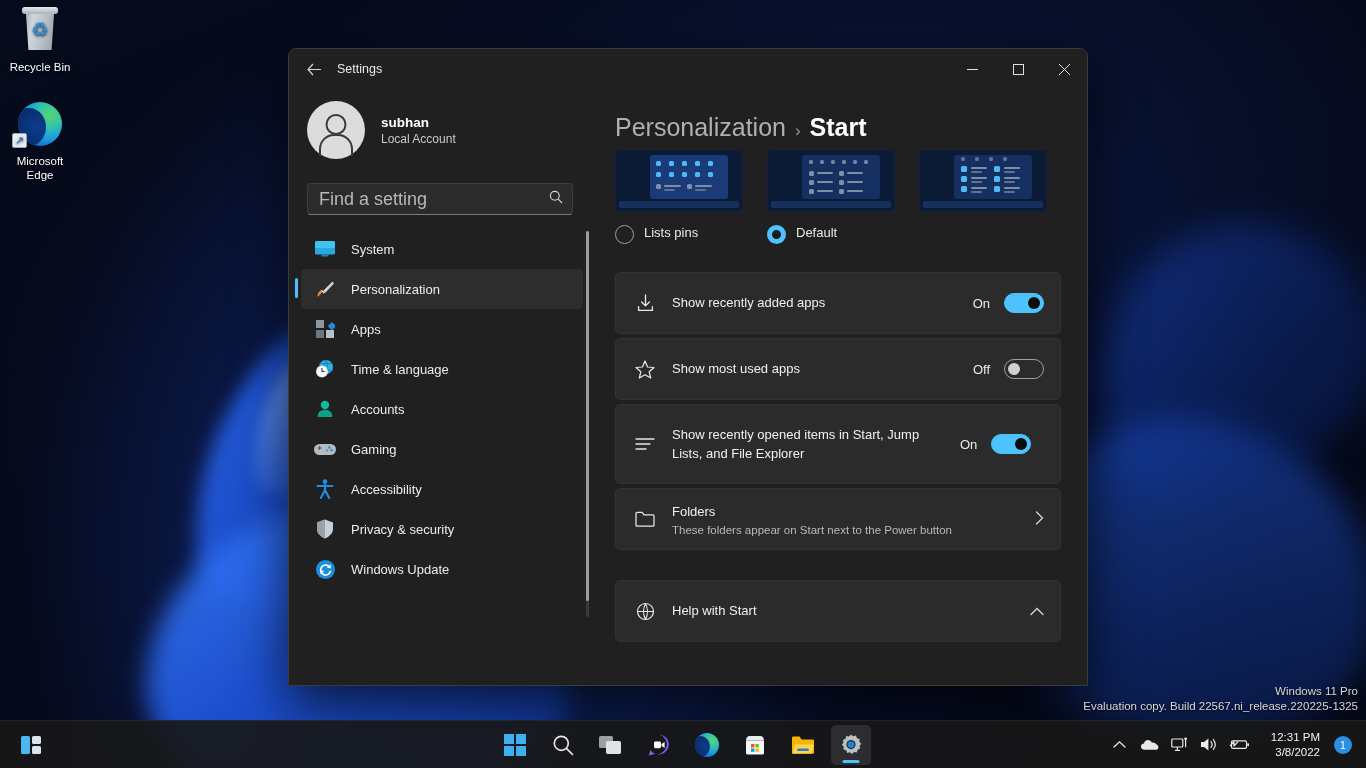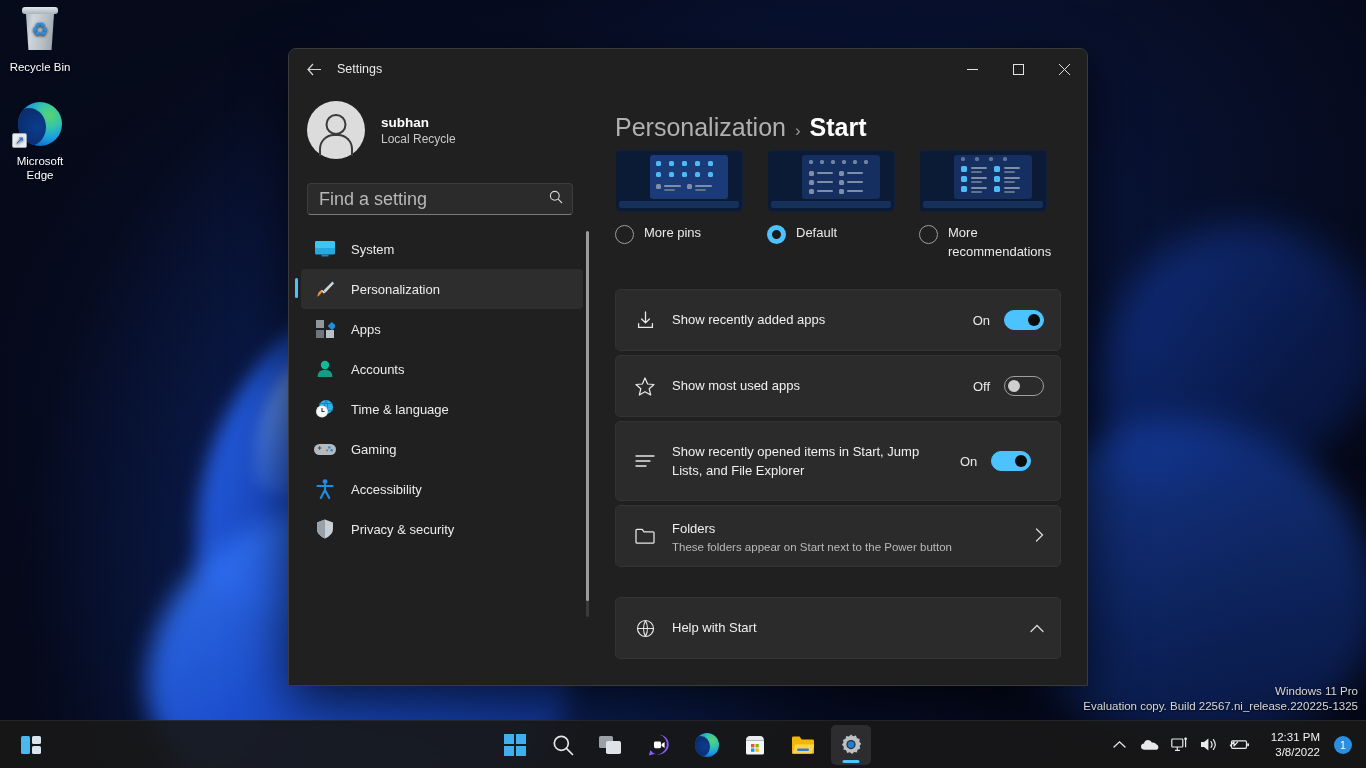--- a/index.html
+++ b/index.html
@@ -374,21 +374,21 @@
   </div>
 
   <div id="win-body">
 
     <div id="sidebar">
 
       <div id="profile">
         <div id="avatar"></div>
         <div id="profile-text">
           <div id="profile-name">subhan</div>
-          <div id="profile-sub">Local Recycle</div>
+          <div id="profile-sub">Local Account</div>
         </div>
       </div>
 
       <div id="search-wrap">
         <input id="search-input" type="text" placeholder="Find a setting" style="">
         <span id="search-icon">
           <svg width="14" height="14" viewBox="0 0 14 14">
             <circle cx="5.8" cy="5.8" r="4.4" stroke="#d8d8d8" stroke-width="1.1" fill="none"></circle>
             <path d="M9.2 9.2 L13 13" stroke="#d8d8d8" stroke-width="1.1"></path>
           </svg>
@@ -428,39 +428,39 @@
               <rect x="0" y="10" width="8" height="8" fill="#6e767d"></rect>
               <rect x="10" y="10" width="8" height="8" fill="#b9c0c6"></rect>
               <rect x="13.8" y="1" width="6" height="6" transform="rotate(45 13.8 4)" fill="#1f8ee0"></rect>
             </svg>
           </span>
           <span class="nav-label">Apps</span>
         </div>
 
         <div class="nav-item">
           <span class="nav-ico">
-            <svg class="ic" width="18" height="18" viewBox="0 0 18 18">
-              <circle cx="9" cy="5" r="4.2" fill="#14b89a"></circle>
-              <path d="M1.6 17 Q1.6 9.8 9 9.8 Q16.4 9.8 16.4 17 Z" fill="#0f9e86"></path>
-            </svg>
-          </span>
-          <span class="nav-label">Accounts</span>
-        </div>
-
-        <div class="nav-item">
-          <span class="nav-ico">
             <svg class="ic" width="20" height="20" viewBox="0 0 20 20">
               <circle cx="11" cy="8" r="7" fill="#2cb2e8"></circle>
               <path d="M4.4 4.5 H17.6 M4 11.5 H18 M11 1 Q7.5 8 11 15 M11 1 Q14.5 8 11 15" stroke="#1a7fb8" stroke-width="0.9" fill="none"></path>
               <circle cx="7" cy="12.5" r="6" fill="#e4e9ed"></circle>
               <circle cx="7" cy="12.5" r="5" fill="#f6f8fa"></circle>
               <path d="M7 9 V12.5 H9.6" stroke="#333" stroke-width="1.1" fill="none"></path>
             </svg>
           </span>
           <span class="nav-label">Time &amp; language</span>
+        </div>
+
+        <div class="nav-item">
+          <span class="nav-ico">
+            <svg class="ic" width="18" height="18" viewBox="0 0 18 18">
+              <circle cx="9" cy="5" r="4.2" fill="#14b89a"></circle>
+              <path d="M1.6 17 Q1.6 9.8 9 9.8 Q16.4 9.8 16.4 17 Z" fill="#0f9e86"></path>
+            </svg>
+          </span>
+          <span class="nav-label">Accounts</span>
         </div>
 
         <div class="nav-item">
           <span class="nav-ico">
             <svg class="ic" width="22" height="15" viewBox="0 0 22 15">
               <rect x="0" y="2" width="22" height="11" rx="5.5" fill="#b3bac0"></rect>
               <path d="M3.8 6 H7.4 M5.6 4.2 V7.8" stroke="#4a5157" stroke-width="1.2"></path>
               <circle cx="15.3" cy="5.6" r="1.25" fill="#1f8ee0"></circle>
               <circle cx="17.6" cy="8.2" r="1.25" fill="#1f8ee0"></circle>
               <circle cx="13.1" cy="8.4" r="1.1" fill="#7d858c"></circle>
@@ -482,20 +482,31 @@
         <div class="nav-item">
           <span class="nav-ico">
             <svg class="ic" width="18" height="20" viewBox="0 0 18 20">
               <path d="M9 0.6 L17 3.6 V10 Q17 16 9 19.4 Q1 16 1 10 V3.6 Z" fill="#c8cfd5"></path>
               <path d="M9 0.6 L9 19.4 Q1 16 1 10 V3.6 Z" fill="#9aa2a9"></path>
             </svg>
           </span>
           <span class="nav-label">Privacy &amp; security</span>
         </div>
 
+        <div class="nav-item">
+          <span class="nav-ico">
+            <svg class="ic" width="19" height="19" viewBox="0 0 19 19">
+              <circle cx="9.5" cy="9.5" r="9.5" fill="#1b8ee0"></circle>
+              <path d="M14 7.5 A5 5 0 1 0 14.4 11.6" stroke="#fff" stroke-width="1.7" fill="none" stroke-linecap="round"></path>
+              <path d="M14.6 4.2 L14.6 8.1 L10.9 8.1 Z" fill="#fff"></path>
+              <path d="M4.6 14.6 L4.6 10.7 L8.3 10.7 Z" fill="#fff"></path>
+            </svg>
+          </span>
+          <span class="nav-label">Windows Update</span>
+        </div>
 
         <div id="nav-scrollbar">
           <div id="nav-scrollbar-thumb"></div>
         </div>
       </div>
     </div>
 
     <div id="main">
 
       <div id="breadcrumb">
@@ -522,21 +533,21 @@
             <span class="dot" style="left:40px;top:33px;width:5px;height:5px;background:#7e8ea8"></span>
             <span class="dot" style="left:48px;top:34px;width:17px;height:2px;background:#7e8ea8"></span>
             <span class="dot" style="left:48px;top:38px;width:11px;height:2px;background:#62728c"></span>
             <span class="dot" style="left:71px;top:33px;width:5px;height:5px;background:#7e8ea8"></span>
             <span class="dot" style="left:79px;top:34px;width:17px;height:2px;background:#7e8ea8"></span>
             <span class="dot" style="left:79px;top:38px;width:11px;height:2px;background:#62728c"></span>
             <div class="thumb-taskbar"></div>
           </div>
           <div class="opt-row">
             <span class="radio"></span>
-            <span class="opt-label">More pins</span>
+            <span class="opt-label">Lists pins</span>
           </div>
         </div>
 
         <div class="layout-opt">
           <div class="thumb">
             <div class="thumb-panel" style="background:rgba(32,68,140,.5);"></div>
             <span class="dot" style="left:41px;top:9px;width:4px;height:4px;background:#6f84a6"></span>
             <span class="dot" style="left:52px;top:9px;width:4px;height:4px;background:#6f84a6"></span>
             <span class="dot" style="left:63px;top:9px;width:4px;height:4px;background:#6f84a6"></span>
             <span class="dot" style="left:74px;top:9px;width:4px;height:4px;background:#6f84a6"></span>
@@ -582,24 +593,20 @@
             <span class="dot" style="left:84px;top:26px;width:16px;height:2px;background:#7e8ea8"></span>
             <span class="dot" style="left:84px;top:30px;width:11px;height:2px;background:#62728c"></span>
             <span class="dot" style="left:41px;top:35px;width:6px;height:6px;background:#4fb9f5"></span>
             <span class="dot" style="left:51px;top:36px;width:16px;height:2px;background:#7e8ea8"></span>
             <span class="dot" style="left:51px;top:40px;width:11px;height:2px;background:#62728c"></span>
             <span class="dot" style="left:74px;top:35px;width:6px;height:6px;background:#4fb9f5"></span>
             <span class="dot" style="left:84px;top:36px;width:16px;height:2px;background:#7e8ea8"></span>
             <span class="dot" style="left:84px;top:40px;width:11px;height:2px;background:#62728c"></span>
             <div class="thumb-taskbar"></div>
           </div>
-          <div class="opt-row">
-            <span class="radio"></span>
-            <span class="opt-label" id="opt2-label">More recommendations</span>
-          </div>
         </div>
       </div>
 
       <div id="rows">
 
         <div class="card" style="height:62px;">
           <span class="card-ico">
             <svg width="19" height="19" viewBox="0 0 19 19">
               <path d="M9.5 1 V11.6 M5.6 8 L9.5 11.9 L13.4 8" stroke="#e8e8e8" stroke-width="1.3" fill="none" stroke-linecap="round" stroke-linejoin="round"></path>
               <path d="M2.6 12.6 V16.4 H16.4 V12.6" stroke="#e8e8e8" stroke-width="1.3" fill="none" stroke-linecap="round"></path>

